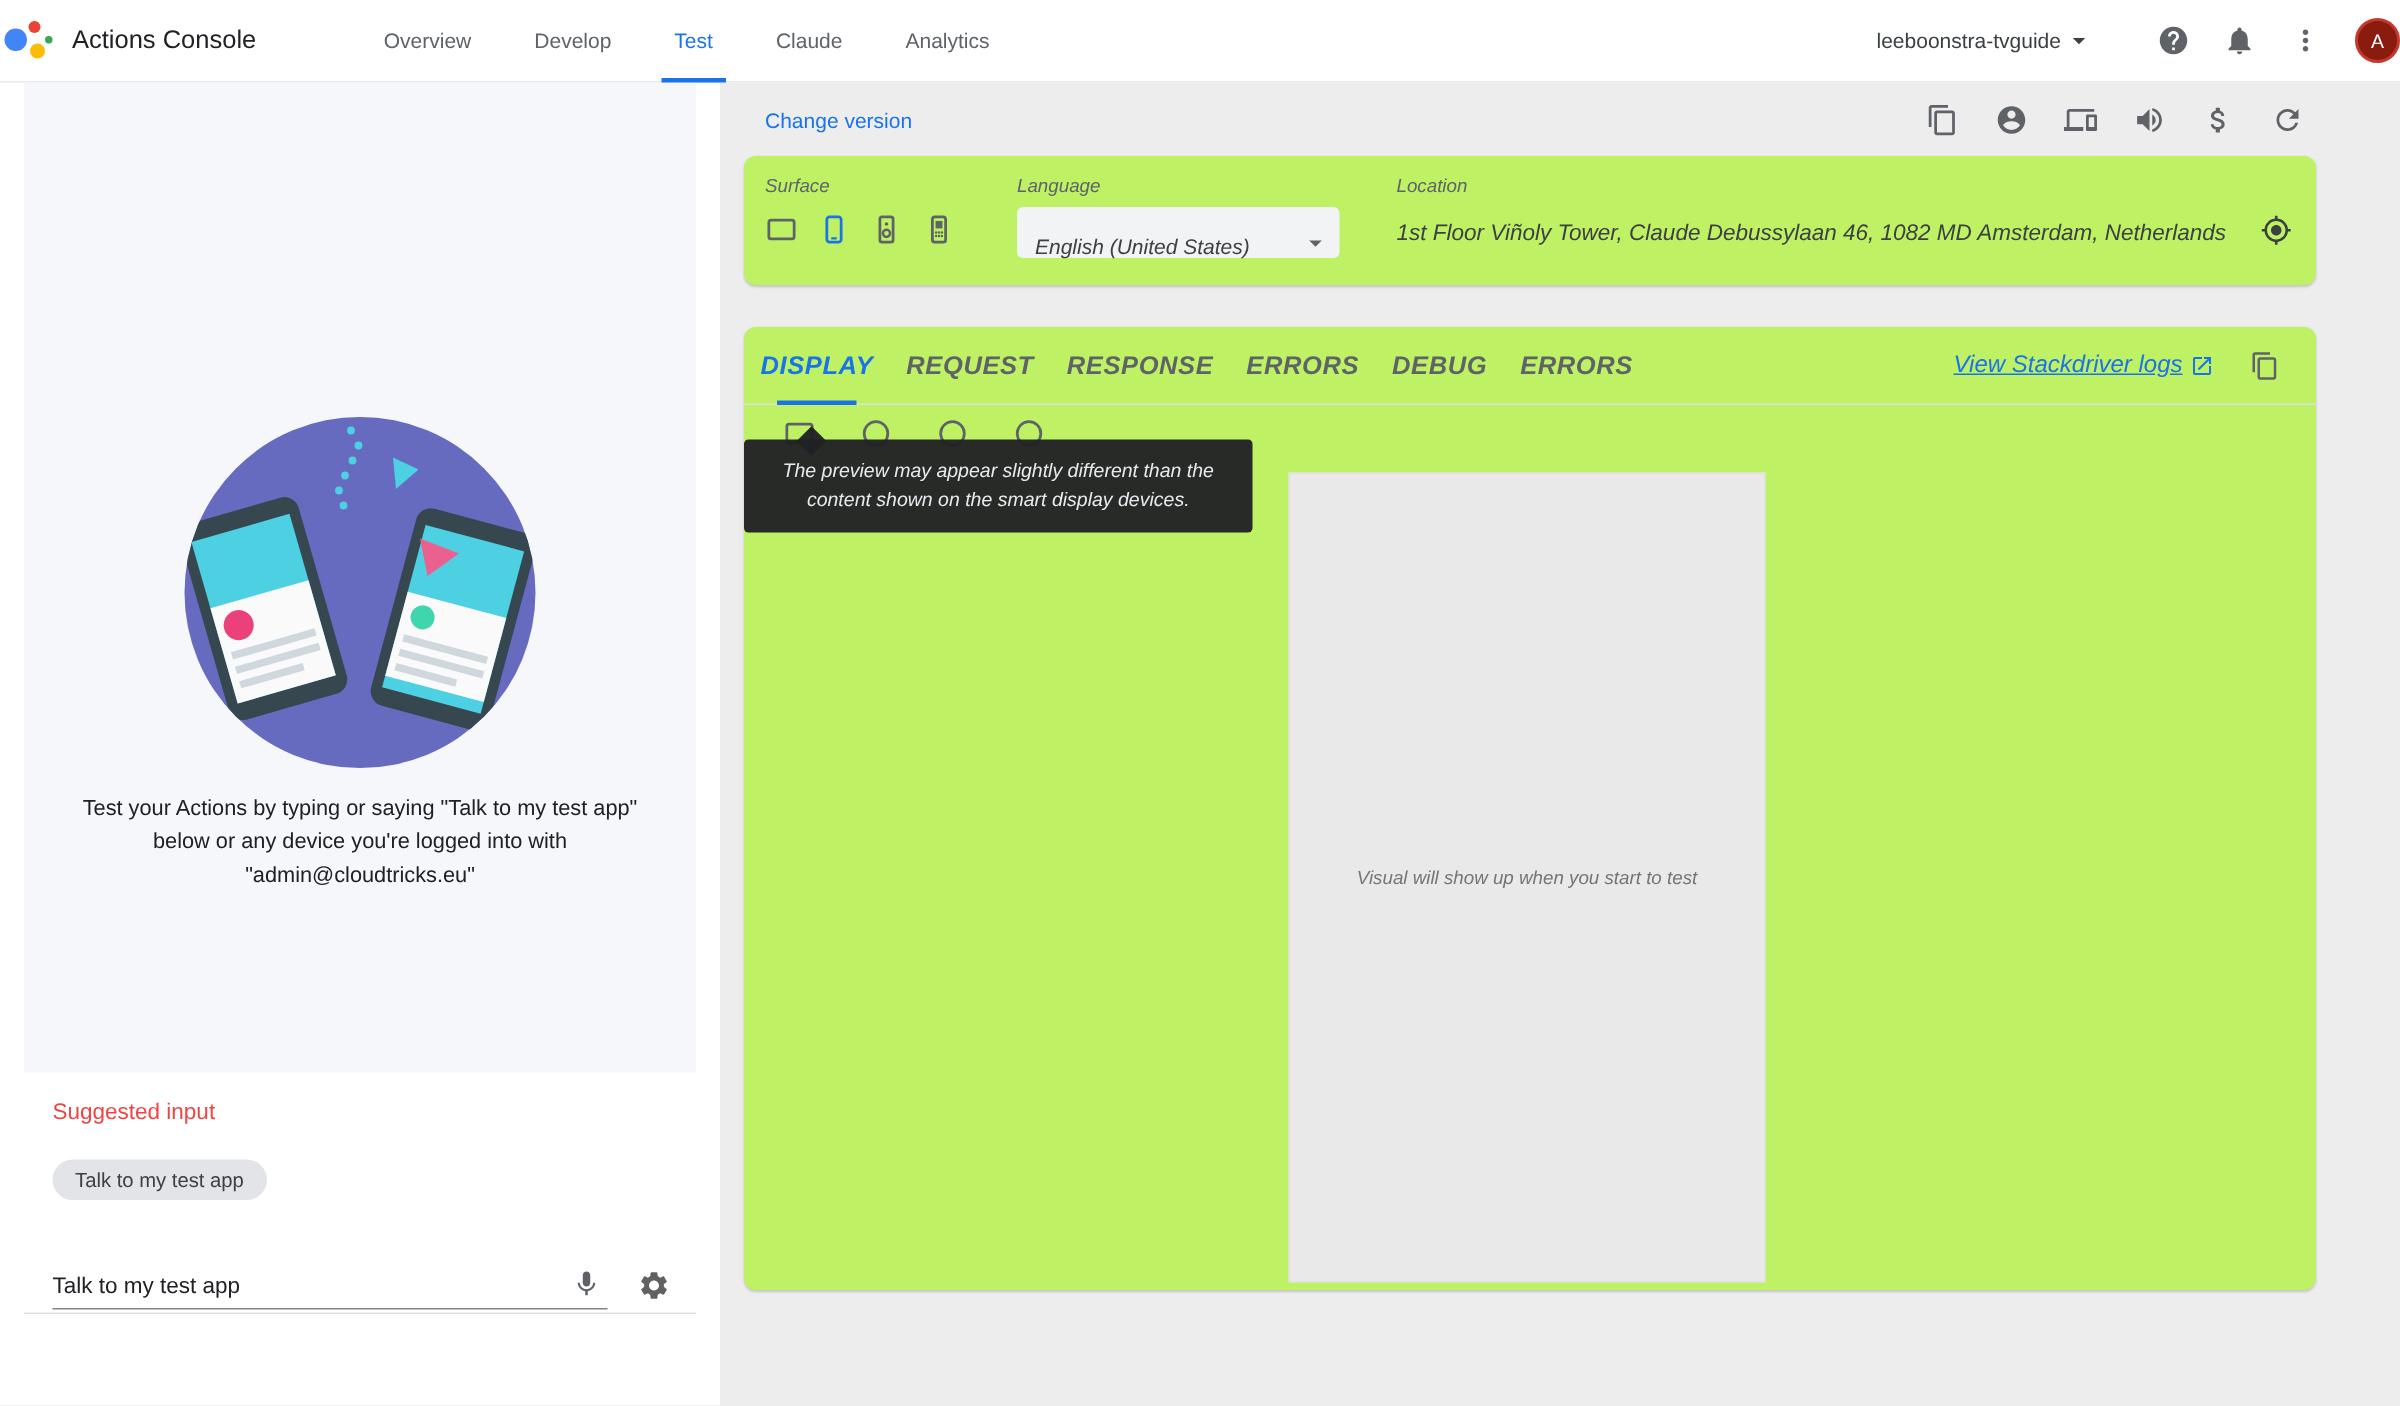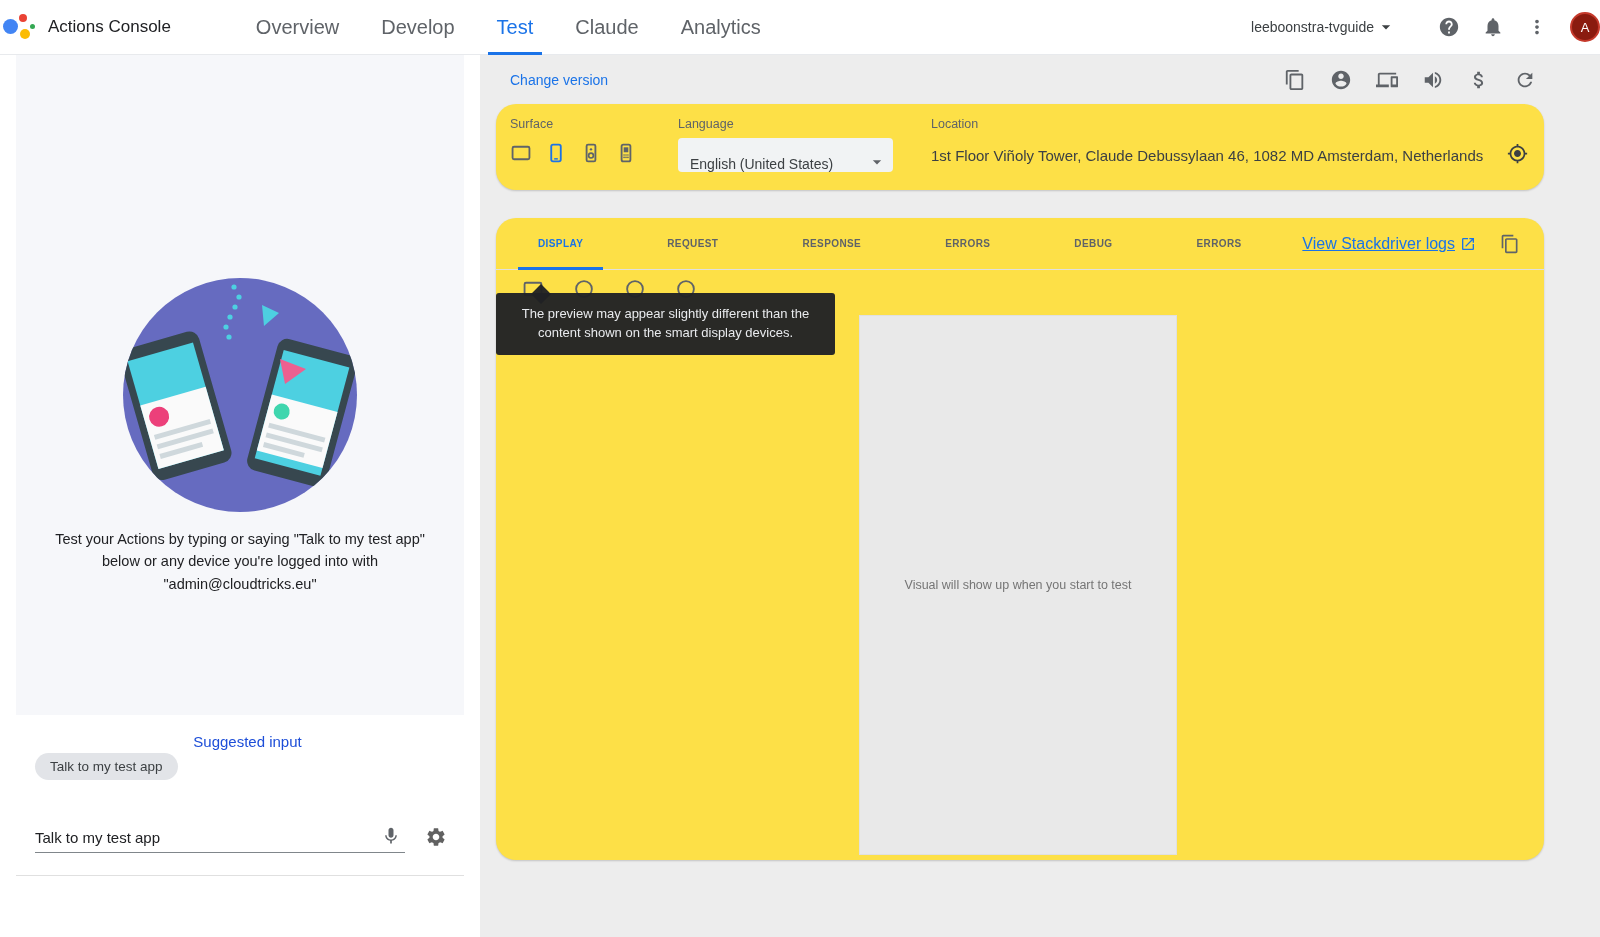--- a/index.html
+++ b/index.html
@@ -10,21 +10,21 @@
   .topbar { height:55px; background:#fff; display:flex; align-items:center;
             padding:0 0; border-bottom:1px solid #e8eaed; position:relative; z-index:10; }
   .logo { width:36px; height:36px; position:relative; flex:0 0 auto; }
   .logo .dot { position:absolute; border-radius:50%; }
   .dot.blue   { width:15px; height:15px; left:3px;  top:10px; background:#4285f4; }
   .dot.red    { width:8px;  height:8px;  left:19px; top:5px;  background:#ea4335; }
   .dot.yellow { width:10px; height:10px; left:20px; top:20px; background:#fbbc04; }
   .dot.green  { width:5px;  height:5px;  left:30px; top:15px; background:#34a853; }
   .app-title { font-size:17px; color:#202124; margin-left:12px; white-space:nowrap; }
   .topnav { display:flex; height:55px; margin-left:64px; }
-  .nav-item { position:relative; padding:0 21px; line-height:55px; font-size:20px;
+  .nav-item { position:relative; padding:0 21px; line-height:55px; font-size:14px;
               color:#5f6368; cursor:pointer; text-decoration:none; white-space:nowrap; }
   .nav-item.active { color:#1a73e8; }
   .nav-item.active::after { content:''; position:absolute; left:12px; right:12px;
                             bottom:0; height:3px; background:#1a73e8; }
   .topbar-right { margin-left:auto; display:flex; align-items:center; }
   .project-select { display:flex; align-items:center; font-size:14px; color:#3c4043;
                     cursor:pointer; margin-right:28px; }
   .project-select svg { margin-left:2px; }
   .iconbtn { background:none; border:none; padding:8px; color:#5f6368; cursor:pointer;
              display:flex; align-items:center; justify-content:center; margin-left:6px; }
@@ -37,42 +37,42 @@
 
   
   .simulator { width:480px; background:#fff; position:relative; flex:0 0 auto; }
   .simulator::after { content:''; position:absolute; left:16px; right:16px; top:820px;
                       height:1px; background:#e0e0e0; }
   .sim-canvas { margin:0 16px; height:660px; background:#f6f7fa; position:relative; }
   .sim-illustration { position:absolute; left:50%; transform:translateX(-50%); top:222px; }
   .sim-instructions { position:absolute; top:473px; left:0; right:0; padding:0 38px;
                       text-align:center; font-size:14.5px; line-height:1.55; color:#202124; }
   .sim-bottom { margin:0 16px; padding:18px 4px 0 19px; }
-  .suggested-label { font-size:15px; color:#1d4ed8; margin-bottom:3px;text-align:center; }
+  .suggested-label { font-size:15px; color:#ef4444; margin-bottom:23px; }
   .chip { background:#e2e4e8; border:none; border-radius:14px; padding:6px 15px;
           font-size:13.5px; color:#3c4043; cursor:pointer; font-family:inherit; }
   .input-row { margin-top:46px; display:flex; align-items:flex-end; }
   .input-underline { display:flex; align-items:center; width:370px;
                      border-bottom:1px solid #80868b; padding-bottom:3px; }
   .sim-input { flex:1; border:none; outline:none; background:transparent;
                font-size:15px; color:#202124; font-family:inherit; }
   .mic-btn { background:none; border:none; color:#5f6368; cursor:pointer; padding:0 4px; }
   .gear-btn { background:none; border:none; color:#616161; cursor:pointer;
               margin-left:20px; padding-bottom:2px; }
 
   
   .workspace { flex:1; padding-left:16px; }
   .ws-inner { width:1048px; }
   .ws-toolbar { height:49px; display:flex; align-items:center; }
   .change-version { color:#1a73e8; font-size:14px; margin-left:14px; cursor:pointer;
                     text-decoration:none; }
   .ws-tools { margin-left:auto; display:flex; align-items:center; gap:8px; color:#5f6368; }
   .ws-tools .iconbtn { margin-left:0; }
 
-  .card { background:#fde047; border-radius:20px; box-shadow:0 1px 2px rgba(0,0,0,.18); }
+  .card { background:#bef264; border-radius:8px; box-shadow:0 1px 2px rgba(0,0,0,.18);font-style:italic; }
 
   
   .settings-card { height:86px; display:flex; padding:0 14px; }
   .sgroup { padding-top:13px; }
   .sgroup-surface { width:168px; }
   .sgroup-language { width:253px; }
   .sgroup-location { flex:1; min-width:0; }
   .slabel { font-size:12.5px; color:#5f6368; }
   .surface-icons { display:flex; align-items:center; gap:13px; margin-top:11px; color:#5f6368; }
   .surface-icons .sicon { cursor:pointer; display:flex; }
@@ -83,21 +83,21 @@
   .lang-select span { flex:1; }
   .location-row { margin-top:10px; display:flex; align-items:center; }
   .location-value { flex:1; font-size:15px; color:#3c4043; white-space:nowrap;
                     overflow:hidden; text-overflow:ellipsis; }
   .loc-btn { background:none; border:none; color:#3c4043; cursor:pointer; padding:2px; }
 
   
   .main-card { height:642px; margin-top:28px; overflow:hidden; }
   .tabbar { height:52px; display:flex; align-items:center; border-bottom:1px solid #e0e0e0;
             padding-right:16px; }
-  .tab { position:relative; padding:0 42px; line-height:52px; font-size:10px;
+  .tab { position:relative; padding:0 11px; line-height:52px; font-size:17px;
          letter-spacing:.4px; font-weight:bold; color:#5f6368; cursor:pointer; }
   .tab.active { color:#1a73e8; }
   .tab.active::after { content:''; position:absolute; left:22px; right:22px; bottom:0;
                        height:3px; background:#1a73e8; }
   .tabbar-right { margin-left:auto; display:flex; align-items:center; }
   .stackdriver { display:flex; align-items:center; gap:5px; color:#1a73e8; font-size:16px;
                  text-decoration:underline; cursor:pointer; }
   .copy2 { margin-left:16px; }
 
   .tab-content { position:relative; height:589px; }

